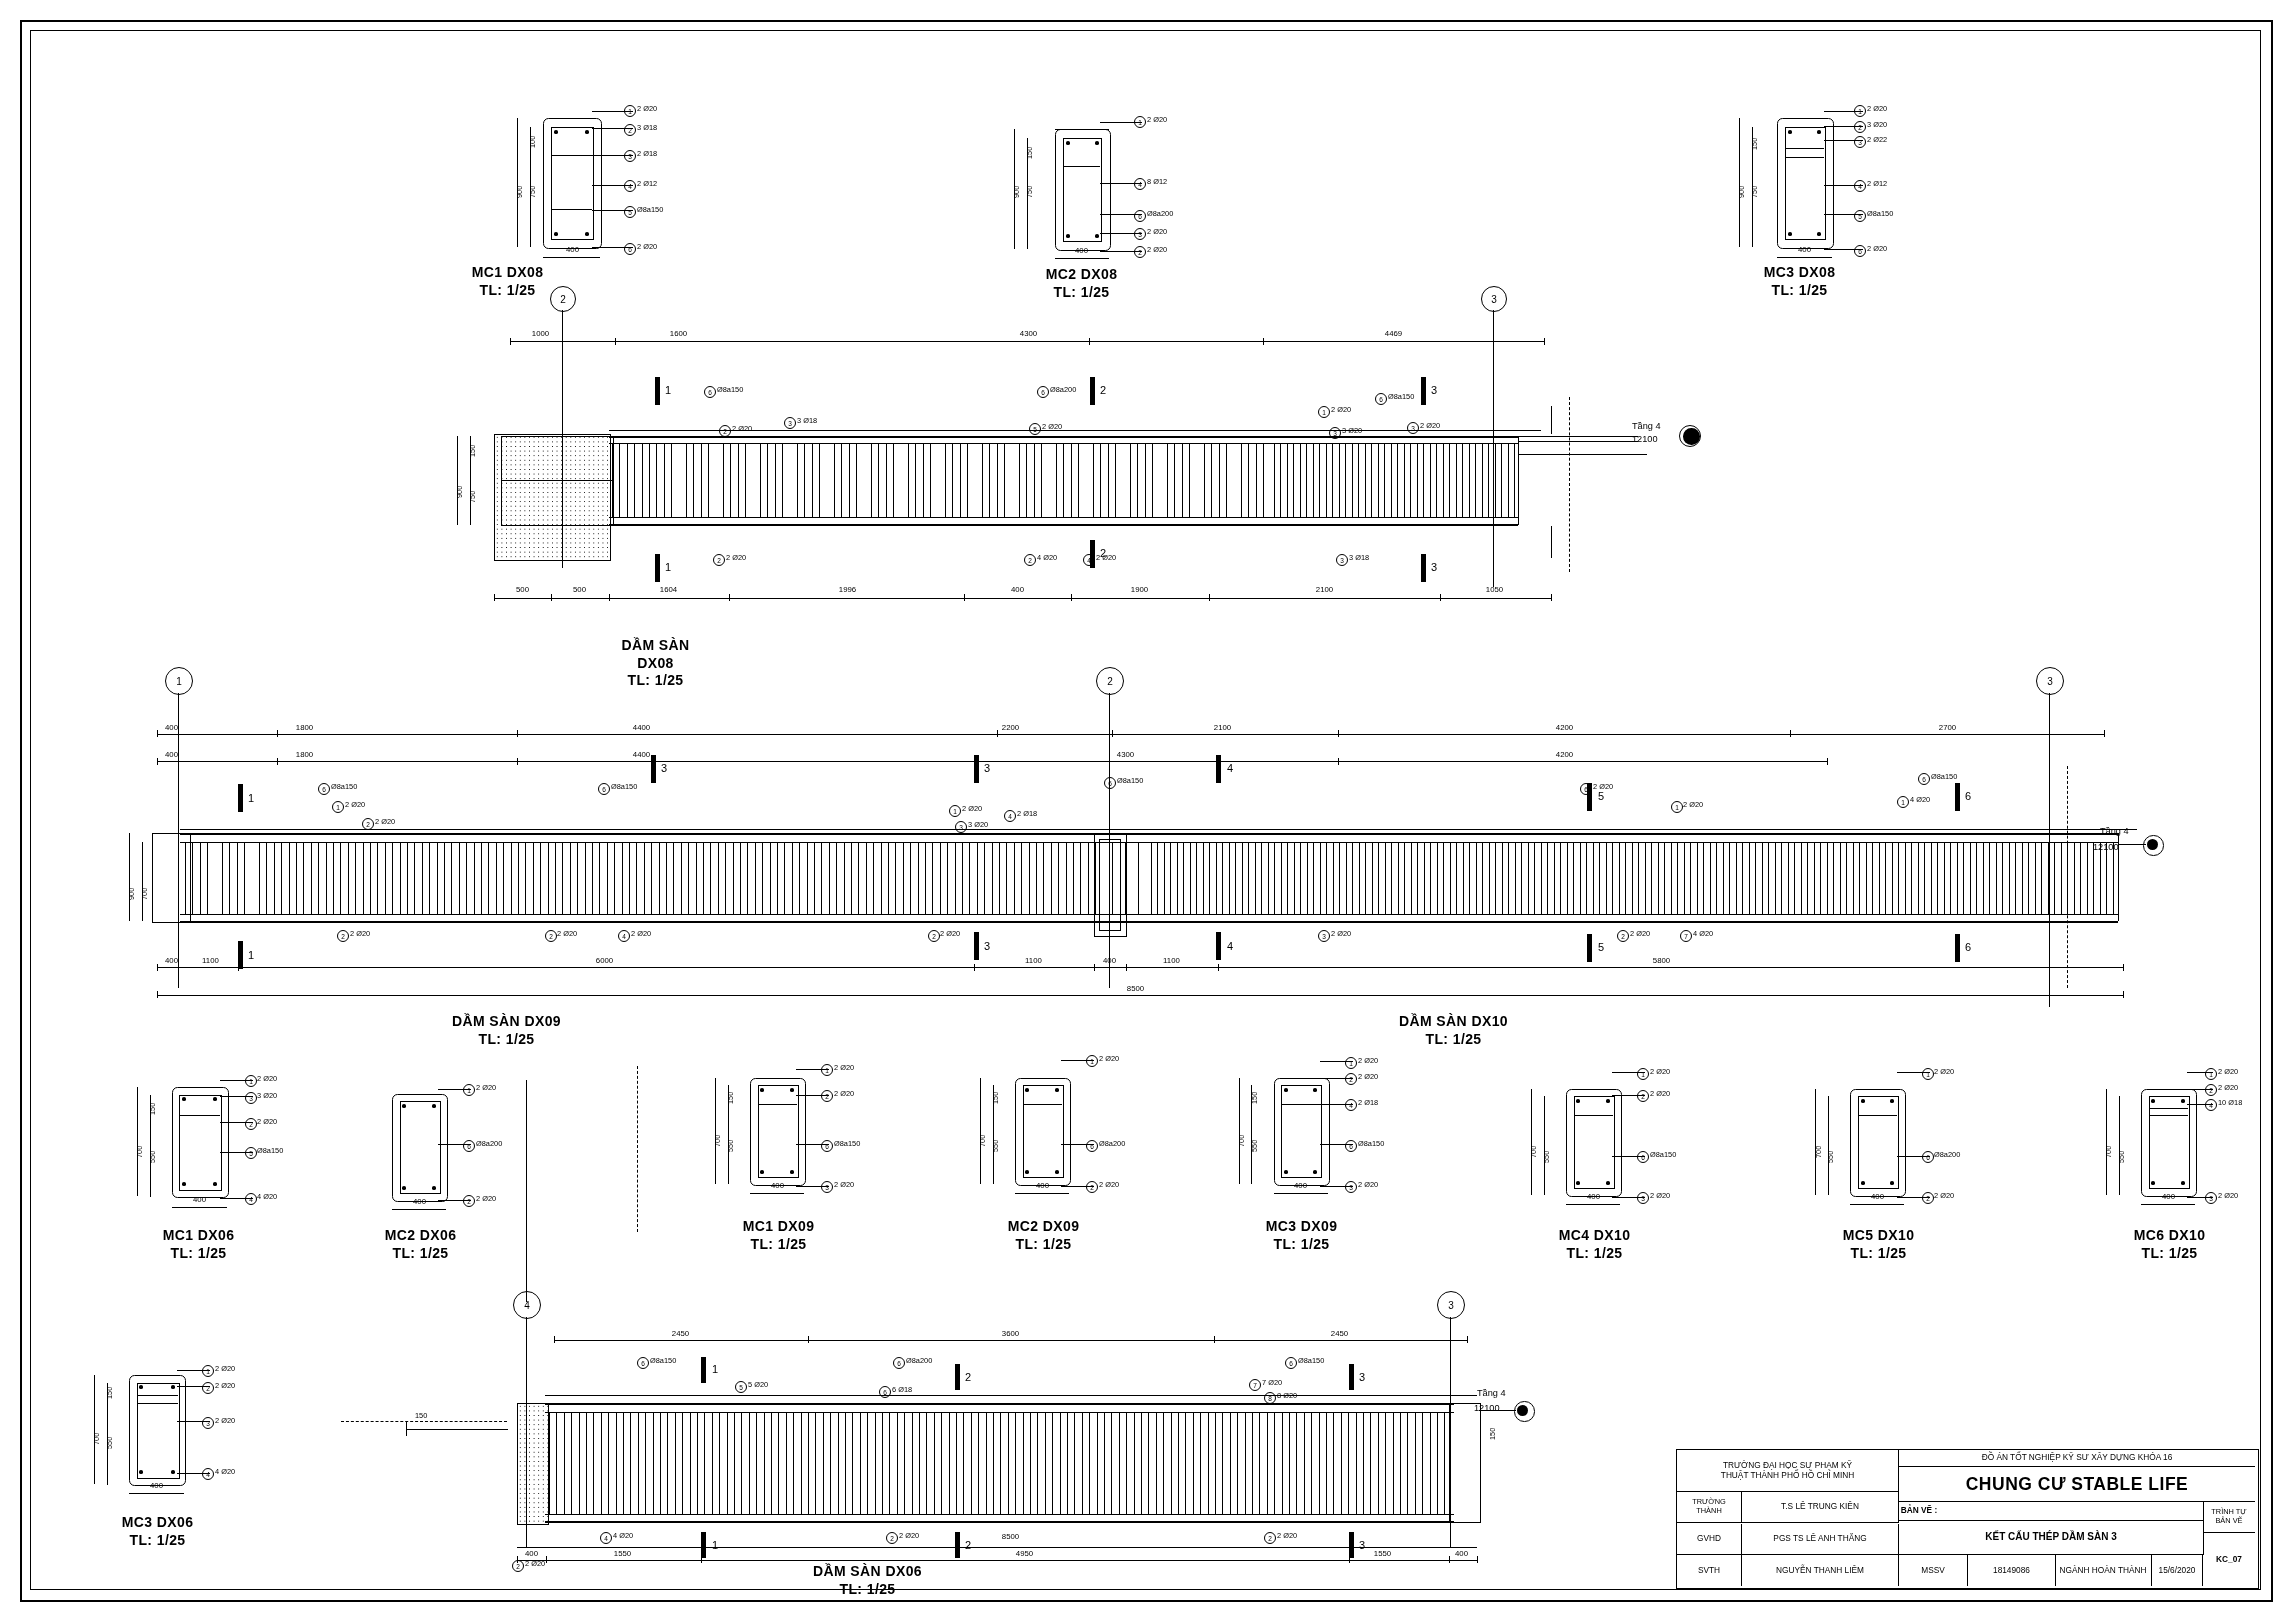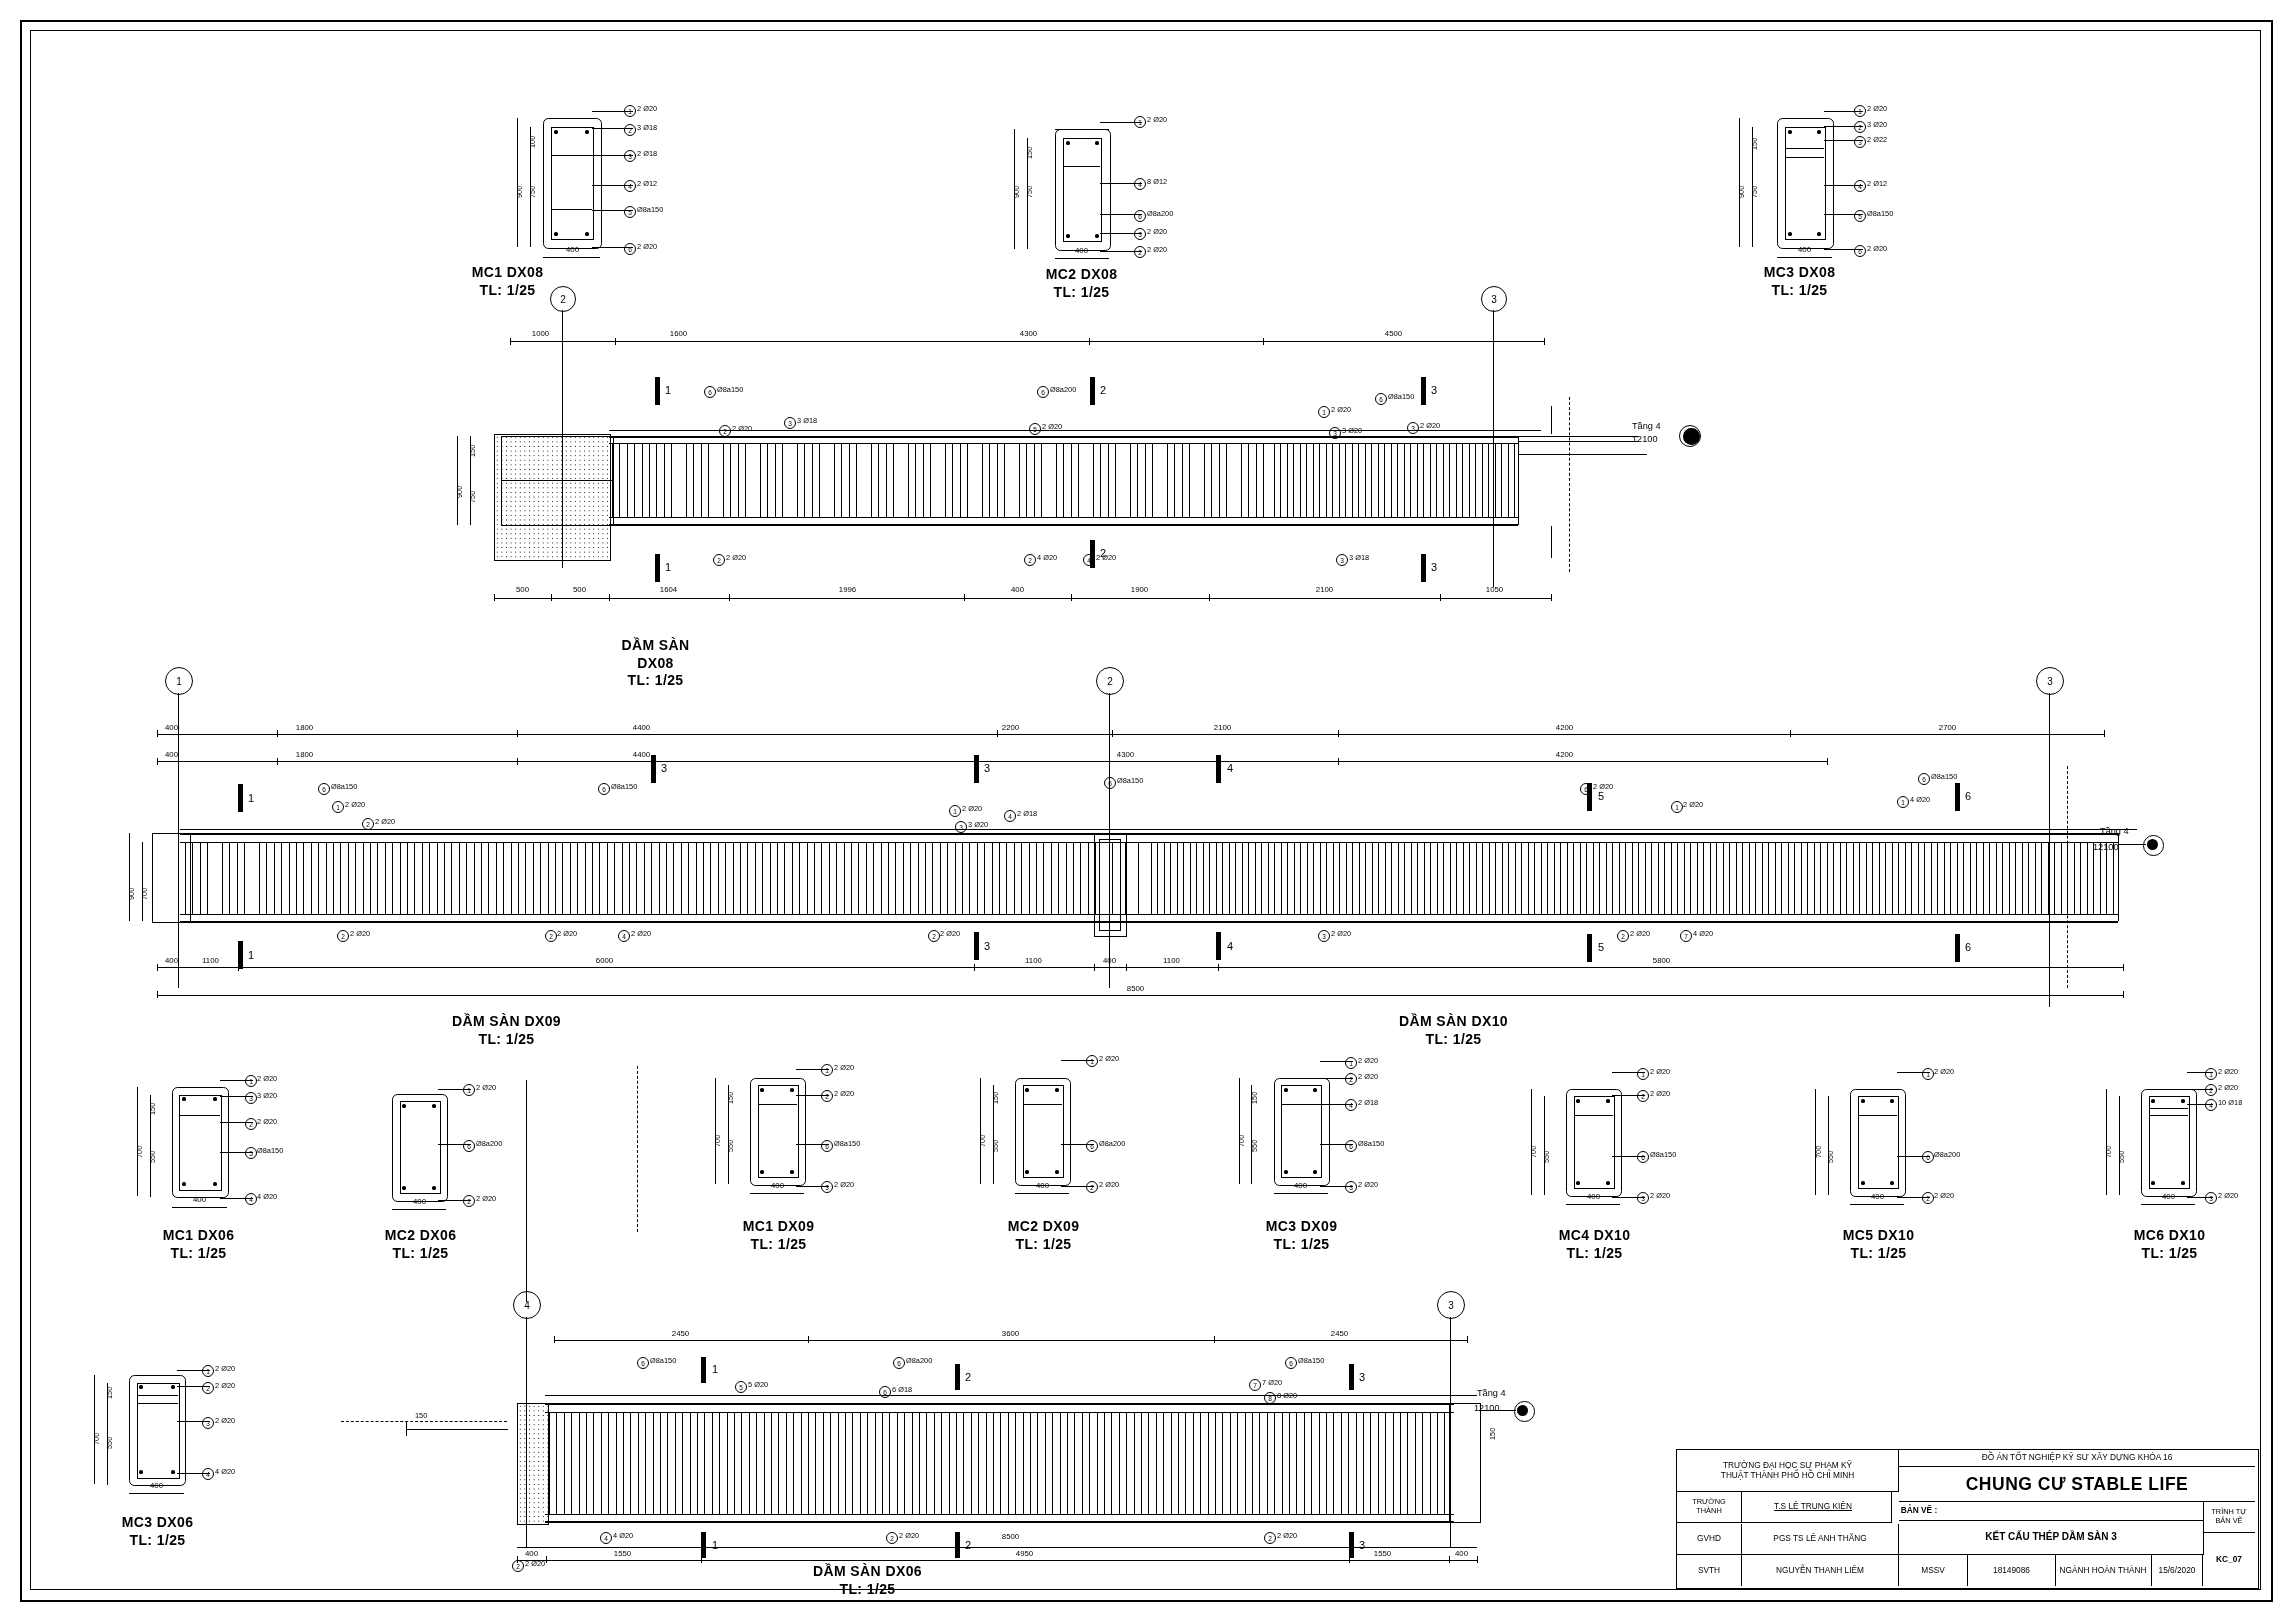--- a/index.html
+++ b/index.html
@@ -187,21 +187,21 @@
     <div class="dimline" style="left:510px;top:341px;width:1034px;"></div>
     <div class="dimtick" style="left:510px;top:338px;"></div>
     <div class="dimtick" style="left:562px;top:338px;"></div>
     <div class="dimtick" style="left:615px;top:338px;"></div>
     <div class="dimtick" style="left:1089px;top:338px;"></div>
     <div class="dimtick" style="left:1263px;top:338px;"></div>
     <div class="dimtick" style="left:1544px;top:338px;"></div>
     <div class="dimtxt" style="left:513px;top:329px;width:55px;">1000</div>
     <div class="dimtxt" style="left:651px;top:329px;width:55px;">1600</div>
     <div class="dimtxt" style="left:1001px;top:329px;width:55px;">4300</div>
-    <div class="dimtxt" style="left:1366px;top:329px;width:55px;">4500</div>
+    <div class="dimtxt" style="left:1366px;top:329px;width:55px;">4469</div>
 
     <div class="conc" style="left:494px;top:434px;width:115px;height:125px;"></div>
     <div class="box2" style="left:501px;top:436px;width:111px;height:88px;"></div>
     <div class="ln hl" style="left:501px;top:480px;width:111px;"></div>
 
     <div class="ln hl2" style="left:609px;top:436px;width:909px;"></div>
     <div class="ln hl2" style="left:609px;top:524px;width:909px;"></div>
     <div class="ln hl" style="left:609px;top:443px;width:909px;"></div>
     <div class="ln hl" style="left:609px;top:517px;width:909px;"></div>
     <div class="ln hl" style="left:609px;top:430px;width:932px;"></div>
@@ -859,21 +859,21 @@
       <span>ĐỒ ÁN TỐT NGHIỆP KỸ SƯ XÂY DỰNG KHÓA 16</span>
     </div>
     <div class="cell bigtitle" style="left:222px;top:16.6px;width:356px;height:35px;border-right:none;">
       <span>CHUNG CƯ STABLE LIFE</span>
     </div>
 
     <div class="cell" style="left:0;top:42px;width:65px;height:31px;flex-direction:column;font-size:7.4px;">
       <span>TRƯỜNG</span>
         <span>THÀNH</span>
     </div>
-    <div class="cell" style="left:58px;top:42px;width:157px;height:31px;text-decoration:underline;">
+    <div class="cell" style="left:65px;top:42px;width:157px;height:31px;">
       <span>T.S LÊ TRUNG KIÊN</span>
     </div>
     <div class="cell" style="left:0;top:74px;width:65px;height:31px;">
       <span>GVHD</span>
     </div>
     <div class="cell" style="left:65px;top:74px;width:157px;height:31px;">
       <span>PGS TS LÊ ANH THẮNG</span>
     </div>
     <div class="cell bb" style="left:0;top:105px;width:65px;height:31px;">
       <span>SVTH</span>

